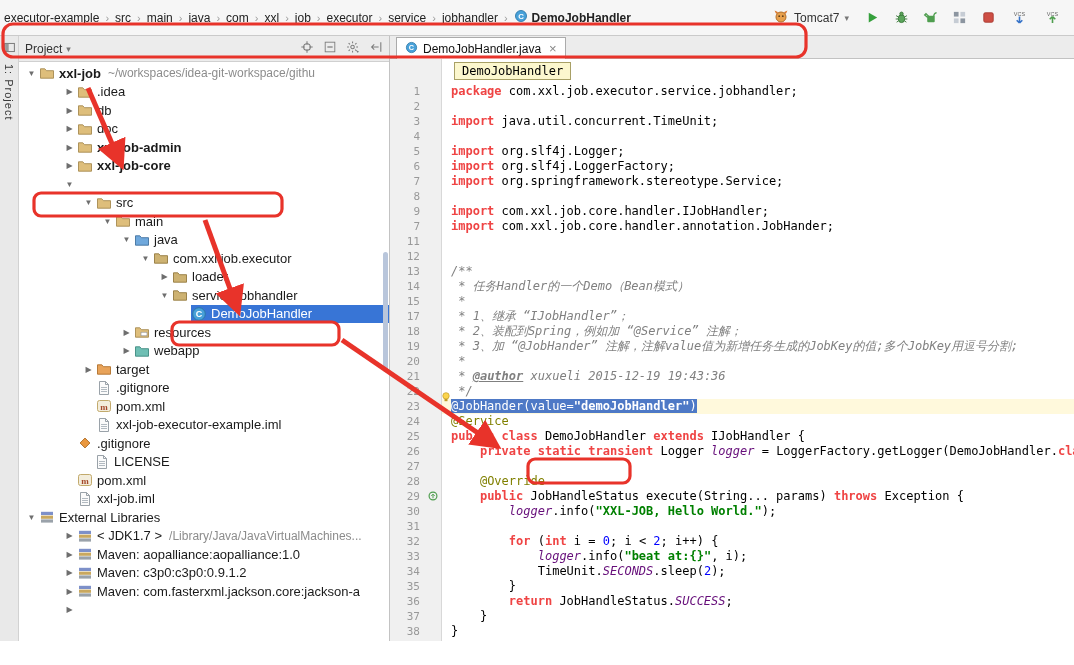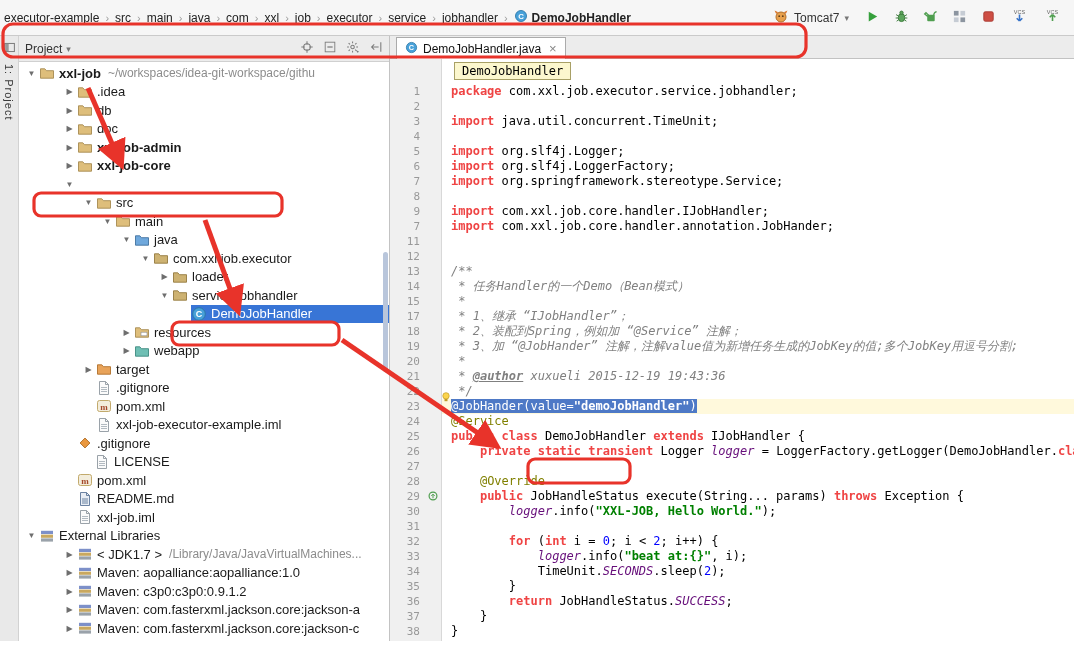--- a/index.html
+++ b/index.html
@@ -17,21 +17,21 @@
               justify-content:center;gap:5px;font-size:12px;color:#3D3D3D;}
   .t-ic svg{width:12px;height:12px;vertical-align:middle;}
   
   #navbar{height:36px;background:#F6F6F6;border-bottom:1px solid #CACACA;display:flex;
           align-items:center;justify-content:space-between;padding:0 10px 0 2px;box-sizing:border-box;}
   #crumbs{display:flex;align-items:center;font-size:12px;color:#222;white-space:nowrap;overflow:hidden;}
   .crumb{padding:3px 2px;}
   .sep{color:#9A9A9A;margin:0 4px;font-size:11px;}
   .crumb-last{display:flex;align-items:center;gap:4px;font-weight:bold;}
   .crumb-last .cic svg{width:14px;height:14px;}
-  #run-controls{display:flex;align-items:flex-start;gap:9px;flex:0 0 auto;}
+  #run-controls{display:flex;align-items:center;gap:9px;flex:0 0 auto;}
   .runcfg{display:flex;align-items:center;gap:5px;font-size:12px;color:#333;padding:2px 4px;}
   .rc-ic svg{width:16px;height:16px;}
   .rc-chev{color:#777;font-size:9px;}
   .tbtn{width:20px;height:20px;display:flex;align-items:center;justify-content:center;}
   .tbtn svg{width:15px;height:15px;}
   .tbtn.wide{width:24px;} .tbtn.wide svg{width:19px;height:16px;}
   
   #main{display:flex;height:605px;}
   #toolstrip{width:18px;background:#E9E9E9;border-right:1px solid #D2D2D2;display:flex;
              flex-direction:column;align-items:center;padding-top:4px;gap:6px;box-sizing:content-box;}
@@ -478,33 +478,20 @@
                 </svg>
               </span>
               <span class="tlabel">pom.xml</span>
             </span>
           </div>
           <div class="trow" style="padding-left: 43px;">
             <span class="arrow"></span>
             <span class="selwrap">
               <span class="ticon">
                 <svg viewBox="0 0 16 16">
-                  <path d="M3.5 1.5h6l3 3v10h-9z" fill="#E9EEF5" stroke="#5C7699" stroke-width="0.9"></path>
-                  <path d="M9.5 1.5v3h3" fill="none" stroke="#5C7699" stroke-width="0.9"></path>
-                  <path d="M5 8h6M5 10h6M5 12h6" stroke="#5C7699" stroke-width="0.9"></path>
-                </svg>
-              </span>
-              <span class="tlabel">README.md</span>
-            </span>
-          </div>
-          <div class="trow" style="padding-left: 43px;">
-            <span class="arrow"></span>
-            <span class="selwrap">
-              <span class="ticon">
-                <svg viewBox="0 0 16 16">
                   <path d="M3.5 1.5h6l3 3v10h-9z" fill="#FBFBFB" stroke="#8E979F" stroke-width="0.9"></path>
                   <path d="M9.5 1.5v3h3" fill="none" stroke="#8E979F" stroke-width="0.9"></path>
                   <path d="M5 7.5h6M5 9.5h6M5 11.5h6" stroke="#A9B2BA" stroke-width="0.9"></path>
                 </svg>
               </span>
               <span class="tlabel">xxl-job.iml</span>
             </span>
           </div>
           <div class="trow" style="padding-left: 5px;">
             <span class="arrow">▼</span>
@@ -567,30 +554,20 @@
                   <rect x="2" y="2.8" width="12" height="3.2" fill="#7D90C9"></rect>
                   <rect x="2" y="6.6" width="12" height="3.2" fill="#C9A85F"></rect>
                   <rect x="2" y="10.4" width="12" height="3.2" fill="#9AA2AA"></rect>
                 </svg>
               </span>
               <span class="tlabel">Maven: com.fasterxml.jackson.core:jackson-a</span>
             </span>
           </div>
           <div class="trow" style="padding-left: 43px;">
             <span class="arrow">▶</span>
-            <span class="selwrap">
-              <span class="ticon">
-                <svg viewBox="0 0 16 16">
-                  <rect x="2" y="2.8" width="12" height="3.2" fill="#7D90C9"></rect>
-                  <rect x="2" y="6.6" width="12" height="3.2" fill="#C9A85F"></rect>
-                  <rect x="2" y="10.4" width="12" height="3.2" fill="#9AA2AA"></rect>
-                </svg>
-              </span>
-              <span class="tlabel">Maven: com.fasterxml.jackson.core:jackson-c</span>
-            </span>
           </div>
         </div>
       <div id="tree-scrollbar"></div>
     </div>
 
     <div id="editor">
       <div id="tabbar">
         <div class="tab">
           <span class="cic"><svg viewBox="0 0 16 16">
                 <circle cx="8" cy="8" r="6.3" fill="#48A1D9" stroke="#2B77A8"></circle>

